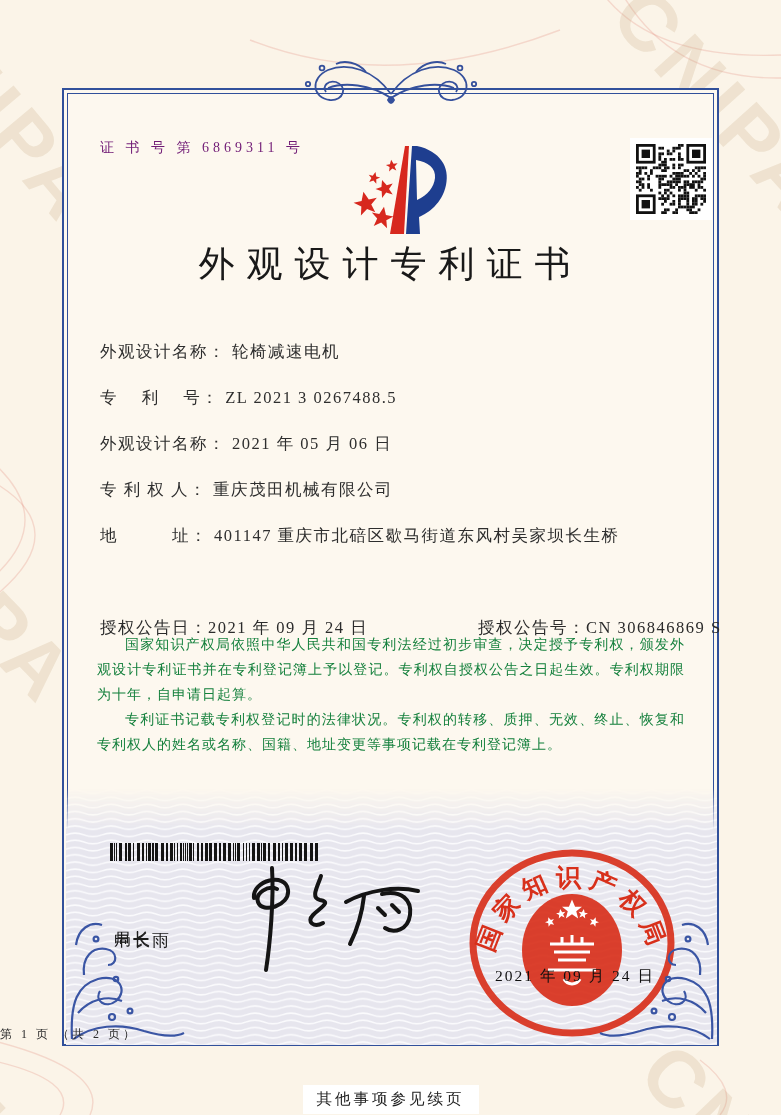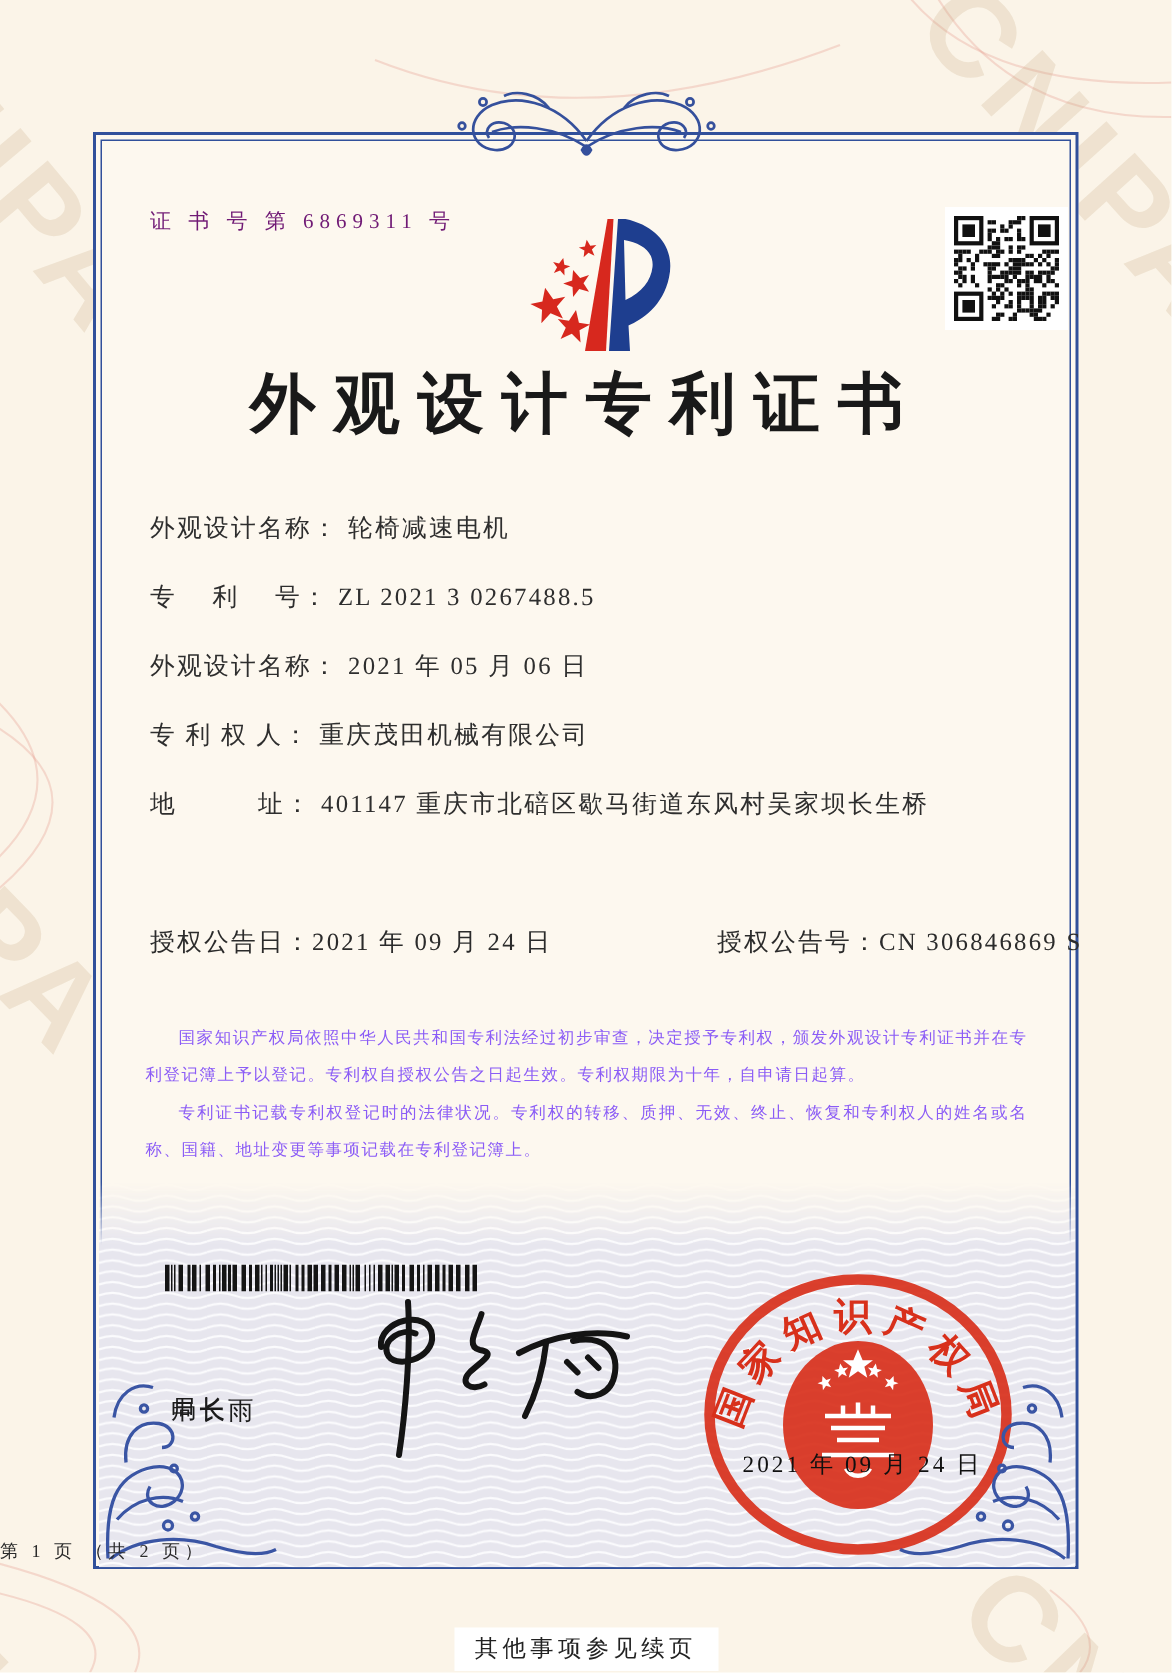--- a/index.html
+++ b/index.html
@@ -27,30 +27,30 @@
   }
   .cert-no{
     position:absolute; left:100px; top:139px; font-size:14px; letter-spacing:4px; color:#701a75;
   }
   .qrbox{
     position:absolute; left:630px; top:138px; width:82px; height:82px; background:#ffffff;
   }
   .logo{ position:absolute; left:336px; top:134px; width:122px; height:102px; }
   .title{
     position:absolute; left:0; top:240px; width:100%; text-align:center;
-    font-size:44px; font-weight:bold; letter-spacing:12px; color:#191919;
+    font-size:36px; font-weight:normal; letter-spacing:12px; color:#191919;
   }
   .fields{ position:absolute; left:100px; top:341px; width:560px; }
   .frow{ height:46px; font-size:16.5px; letter-spacing:1.5px; color:#2e2e2e; white-space:nowrap;}
   .frow .val{ margin-left:6px; }
   .grant{ position:absolute; left:100px; top:617px; width:590px; font-size:16.5px; letter-spacing:1.5px; white-space:nowrap;}
   .grant .right{ position:absolute; left:378px; top:0; }
   .bodytext{
-    position:absolute; left:97px; top:680px; width:588px;
-    font-size:11px; line-height:25px; letter-spacing:1px; color:#8b5cf6;
+    position:absolute; left:97px; top:632px; width:588px;
+    font-size:14px; line-height:25px; letter-spacing:1px; color:#15803d;
     text-align:justify;
   }
   .bodytext p{ margin:0; text-indent:2em; }
   
   .waveband{
     position:absolute; left:66px; top:788px; width:651px; height:257px;
     -webkit-mask-image:linear-gradient(to bottom, transparent 0, #000 42px);
     mask-image:linear-gradient(to bottom, transparent 0, #000 42px);
   }
   .barcode{ position:absolute; left:110px; top:843px; width:208px; height:18px; }

